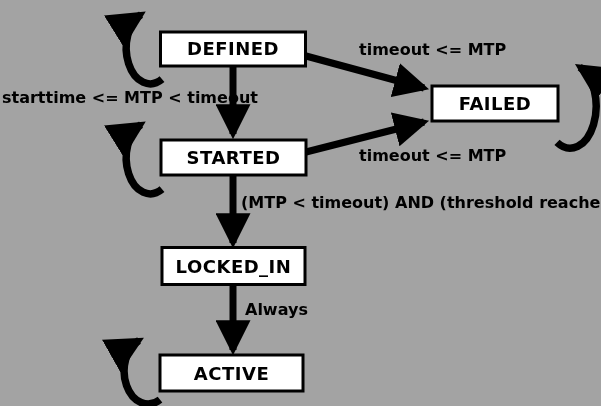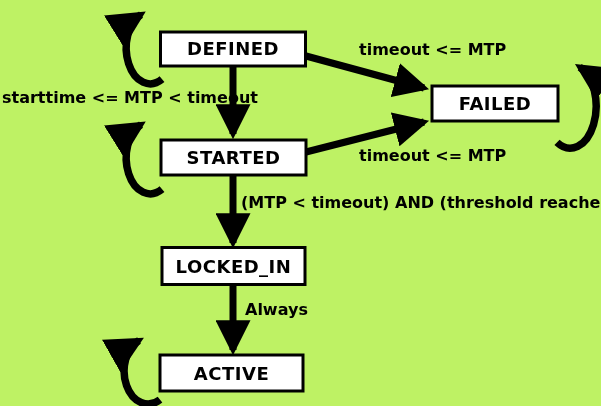--- a/index.html
+++ b/index.html
@@ -4,21 +4,21 @@
 <style>
   html, body {
     margin: 0;
     padding: 0;
     background: #ffffff;
   }
   .stage {
     position: relative;
     width: 601px;
     height: 406px;
-    background: #bef264;
+    background: #a3a3a3;
     overflow: hidden;
     font-family: "DejaVu Sans", "Liberation Sans", sans-serif;
   }
   svg { display: block; }
   .box {
     fill: #ffffff;
     stroke: #000000;
     stroke-width: 3px;
   }
   .edge {

